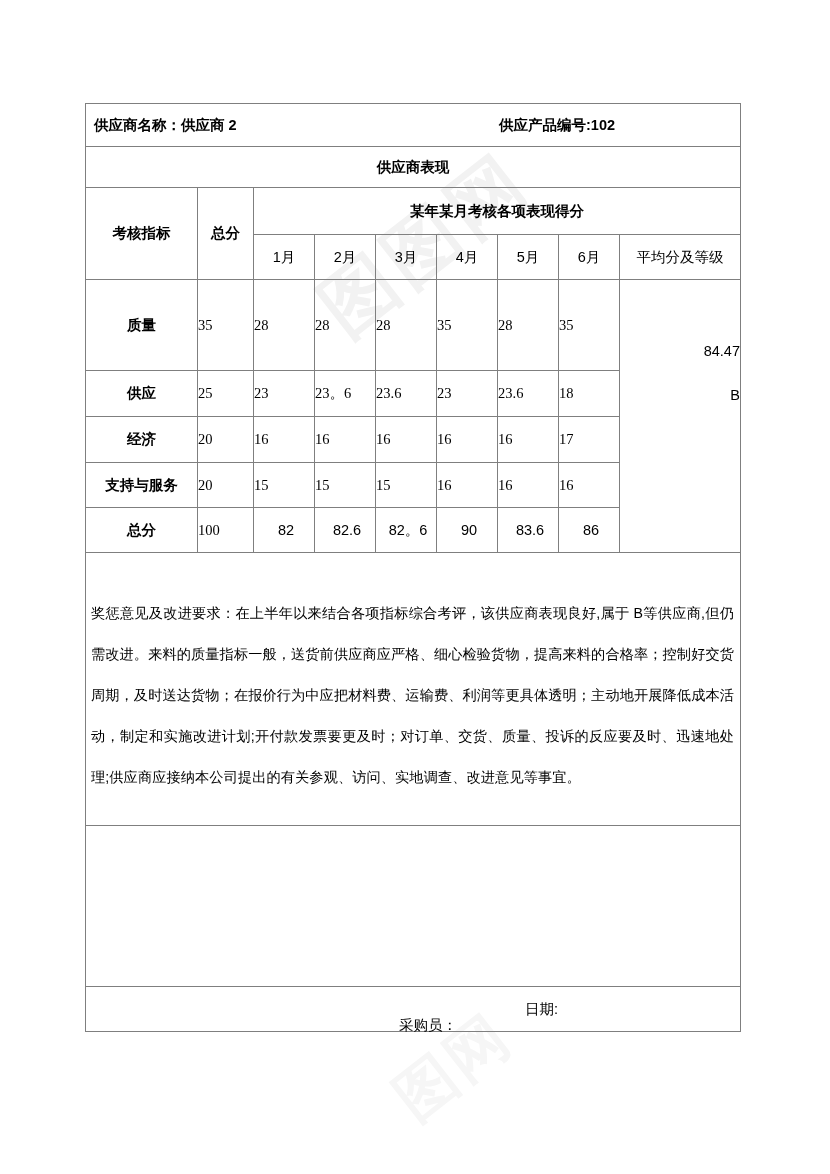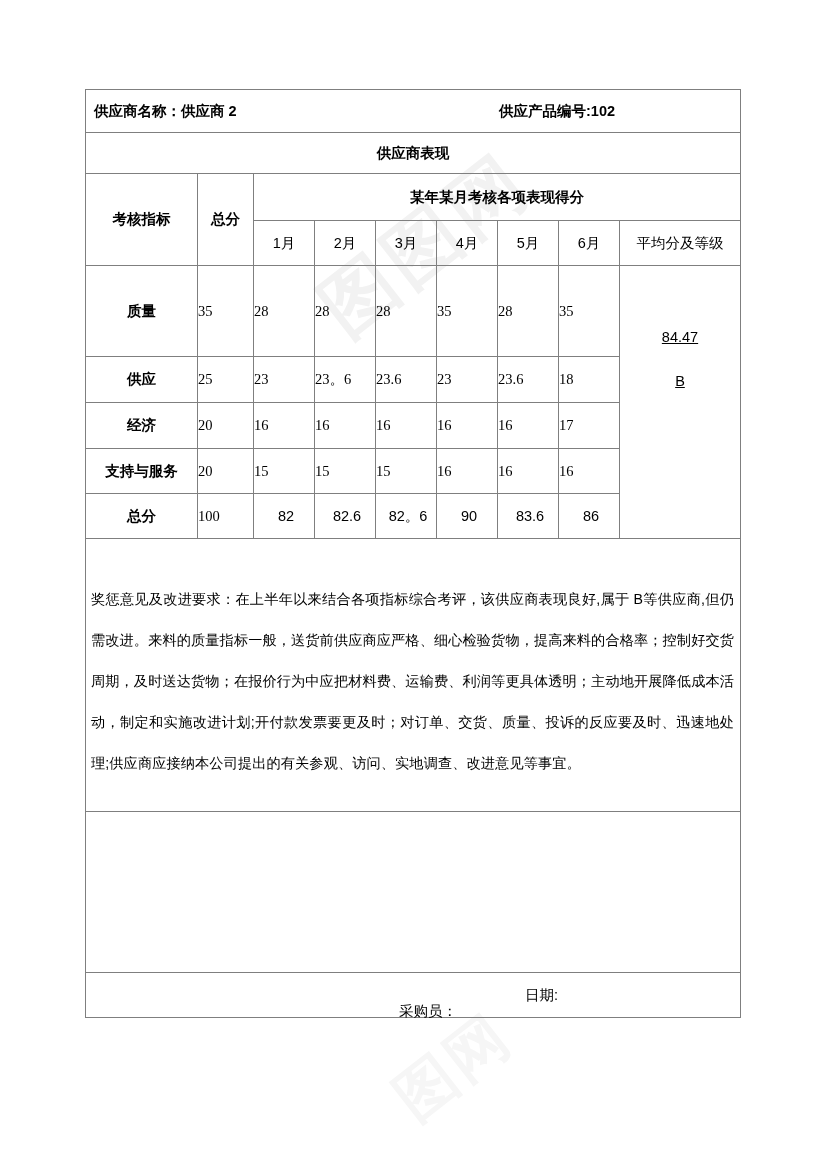--- a/index.html
+++ b/index.html
@@ -41,21 +41,21 @@
     letter-spacing: 4px;
     transform: rotate(-38deg);
     transform-origin: left top;
     color: #f6f6f6;
   }
 
   
   .sheet {
     position: absolute;
     left: 85px;
-    top: 89px;
+    top: 103px;
     width: 655px;
     z-index: 2;
   }
 
   table.doc {
     width: 655px;
     border-collapse: collapse;
     table-layout: fixed;
     background: transparent;
   }
@@ -133,24 +133,23 @@
   .avg-cell {
     text-align: center;
     font-size: 14.5px;
     vertical-align: middle;
     line-height: 44px;
   }
   .avg-inner {
     display: flex;
     flex-direction: column;
     justify-content: center;
-    align-items: center;
+    align-items: flex-end;
     height: 100%;
     line-height: 1.0;
-    text-decoration: underline;
   }
   .avg-score { margin-bottom: 30px; }
   .avg-grade { margin-bottom: 86px; }
 
   
   .row-comment td {
     height: 272px;
     vertical-align: top;
     padding: 0;
   }

